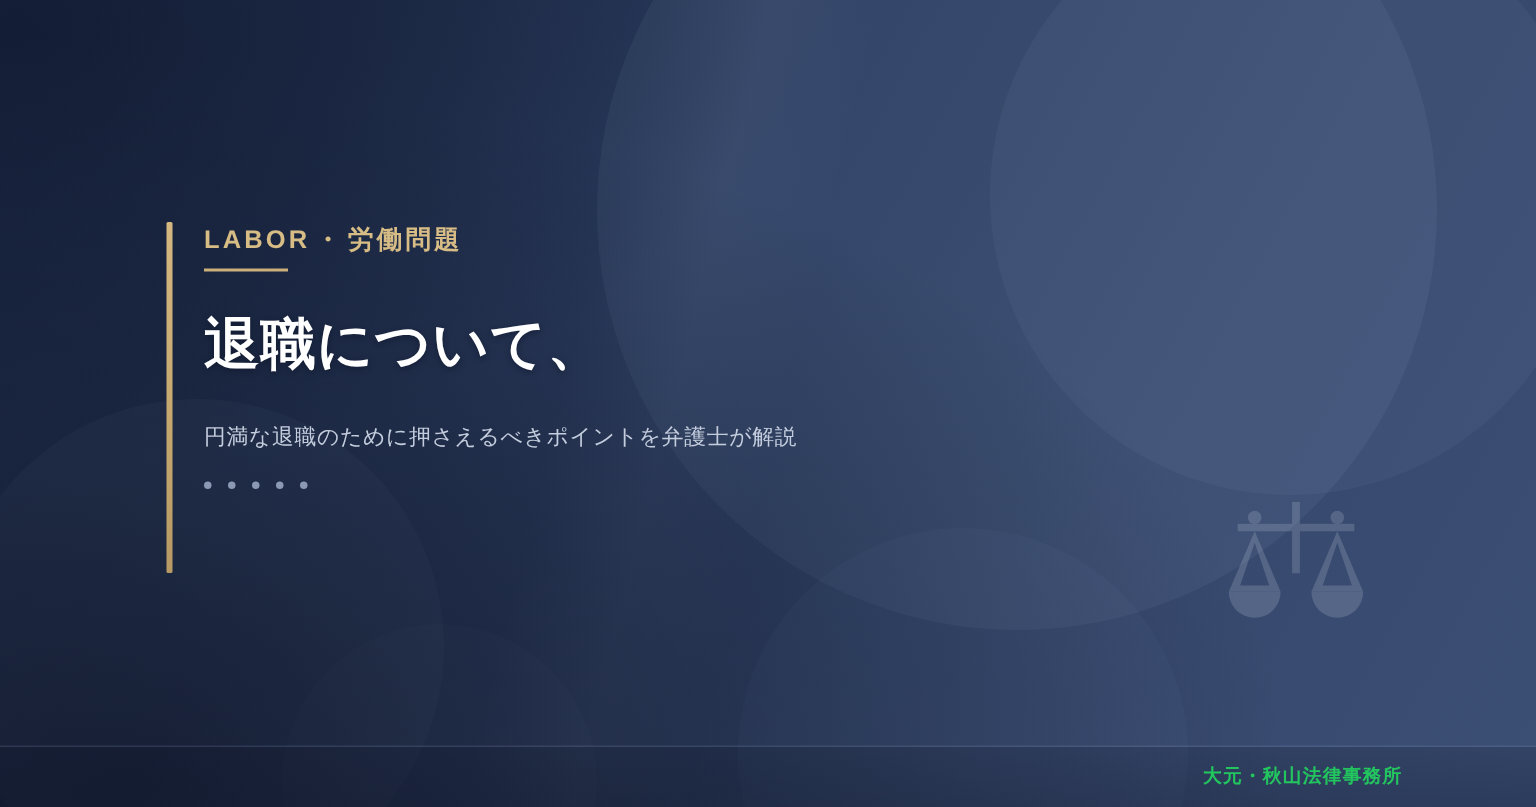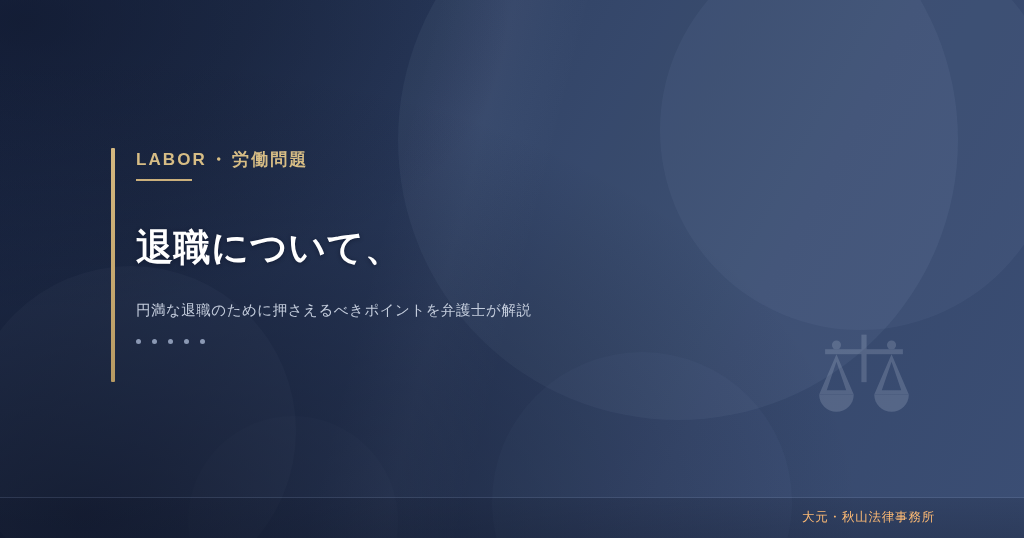--- a/index.html
+++ b/index.html
@@ -125,21 +125,21 @@
     padding: 0 3px;
   }
   .eyebrow-rule {
     margin-top: 9px;
     width: 56px;
     height: 1.5px;
     background: #cbb07c;
   }
 
   .headline {
-    margin-top: 40px;
+    margin-top: 22px;
     color: #ffffff;
     font-size: 37px;
     font-weight: bold;
     line-height: 54px;
     letter-spacing: 0.6px;
     text-shadow: 0 1px 4px rgba(8,14,30,0.45);
   }
   .headline .ln { display: block; white-space: nowrap; }
 
   .subtitle {
@@ -175,23 +175,23 @@
   .footer-band {
     position: absolute;
     left: 0; right: 0; top: 498px; bottom: 0;
     background: linear-gradient(180deg, rgba(12,18,36,0.18) 0%, rgba(12,18,36,0.30) 100%);
   }
   .footer-text {
     position: absolute;
     right: 89px;
     top: 509px;
     font-size: 12.5px;
-    font-weight: normal;
+    font-weight: bold;
     letter-spacing: 0.8px;
-    color: #fdba74;
+    color: #22c55e;
     white-space: nowrap;
     margin-left: 44px;
   }
 </style>
 </head>
 <body>
 
 <div id="hero">
 
   <div class="bg-base"></div>

